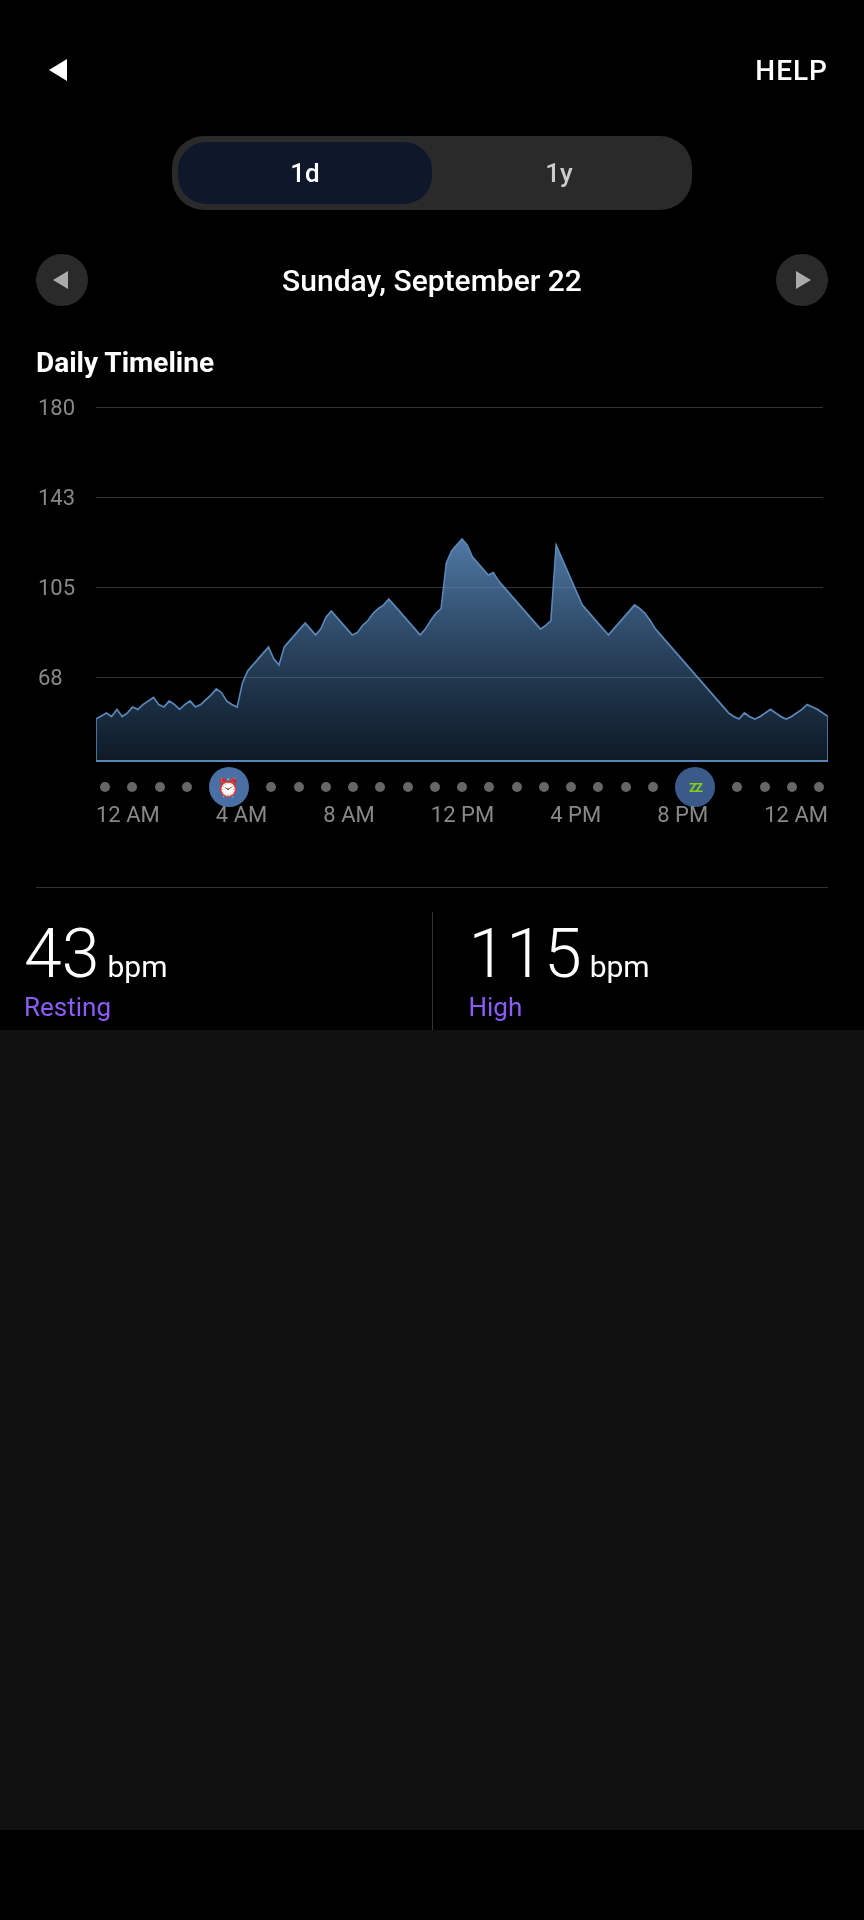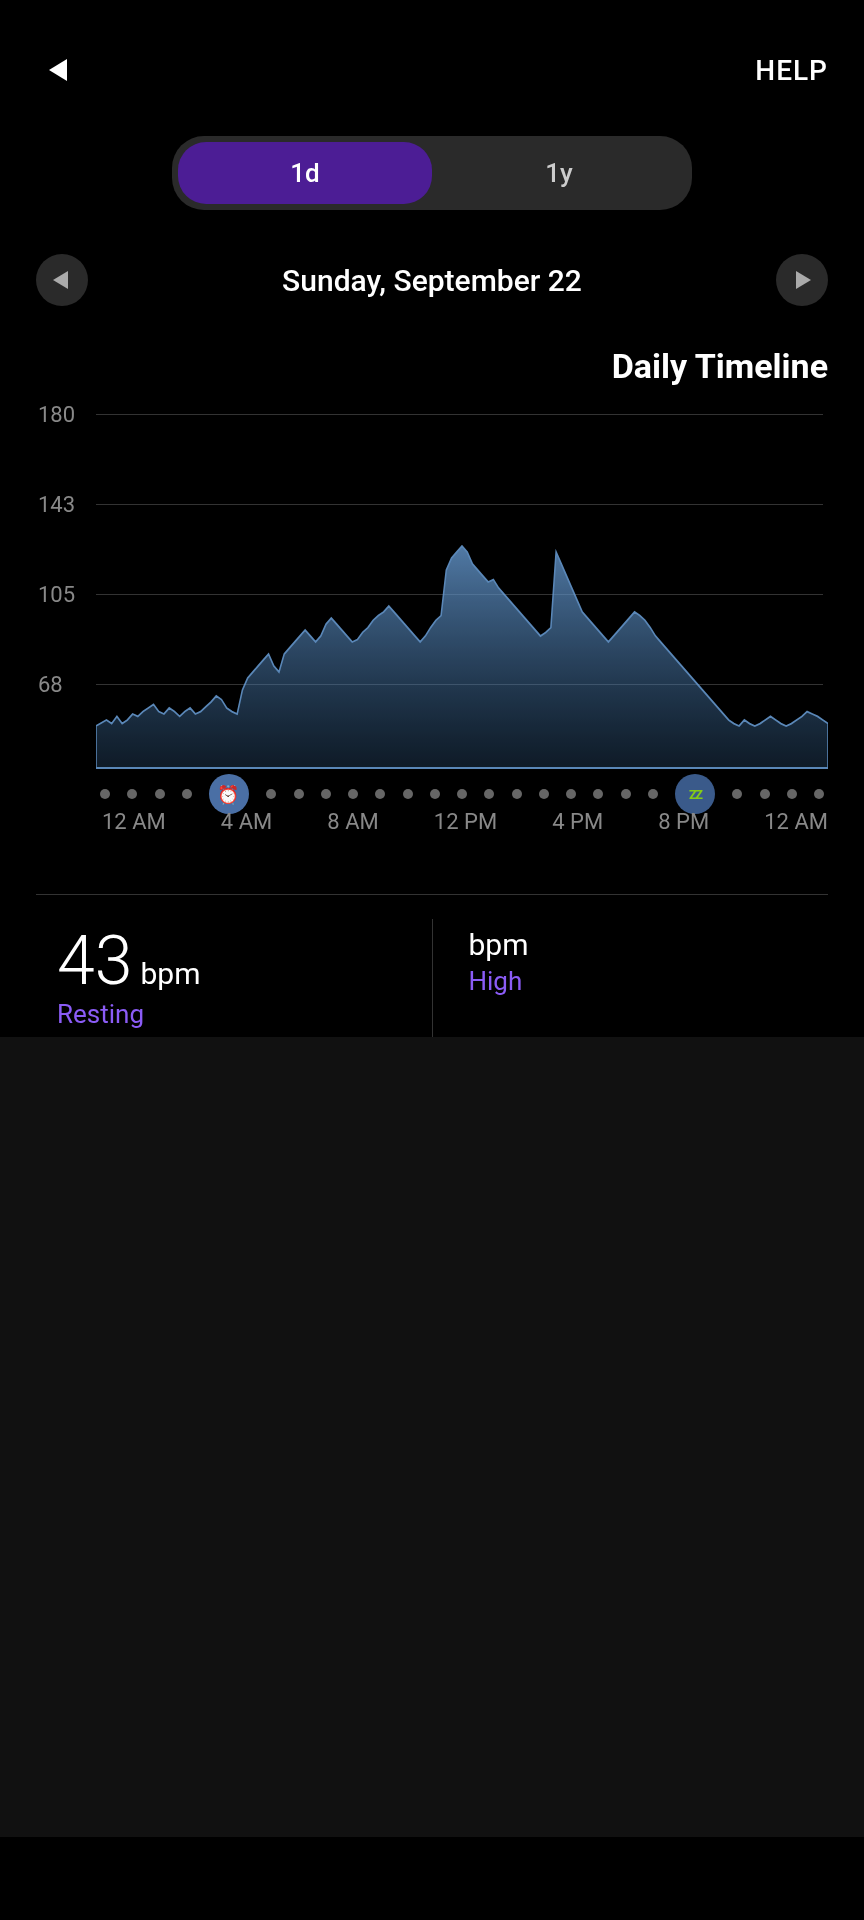--- a/index.html
+++ b/index.html
@@ -66,21 +66,21 @@
       flex: 1;
       text-align: center;
       padding: 16px 0;
       font-size: 26px;
       font-weight: 500;
       border-radius: 28px;
       cursor: pointer;
       color: #ccc;
     }
     .tab-item.active {
-      background: #4c1d95;
+      background: #0f172a;
       color: #fff;
     }
 
     
     .date-nav {
       display: flex;
       align-items: center;
       justify-content: space-between;
       padding: 24px 36px;
     }
@@ -107,25 +107,24 @@
       margin-left: 3px;
     }
     .date-label {
       font-size: 30px;
       font-weight: 500;
       color: #fff;
     }
 
     
     .section-title {
-      font-size: 34px;
+      font-size: 28px;
       font-weight: 700;
       padding: 16px 36px 8px 36px;
       color: #fff;
-      text-align: right;
     }
 
     
     .chart-container {
       position: relative;
       margin: 20px 36px 0 36px;
       height: 420px;
     }
     .chart-grid {
       position: absolute;
@@ -198,21 +197,21 @@
     
     .divider {
       height: 1px;
       background: #333;
       margin: 24px 36px;
     }
 
     
     .stats-row {
       display: flex;
-      padding: 0 57px;
+      padding: 0 24px;
     }
     .stat-item {
       flex: 1;
       padding: 8px 0;
     }
     .stat-item:first-child {
       border-right: 1px solid #333;
       padding-right: 36px;
     }
     .stat-item:last-child {
@@ -362,21 +361,21 @@
       <div class="time-dot"></div>
 
       <div class="time-dot-sleep" style="font-size:13px; font-weight:800; letter-spacing:-2px;">ZZ</div>
       <div class="time-dot"></div>
       <div class="time-dot"></div>
       <div class="time-dot"></div>
 
       <div class="time-dot"></div>
     </div>
 
-    <div style="position:absolute; bottom:0; left:6px; right:0; display:flex; justify-content:space-between; padding: 0 0;">
+    <div style="position:absolute; bottom:0; left:0; right:0; display:flex; justify-content:space-between; padding: 0 0;">
       <span class="time-label">12 AM</span>
       <span class="time-label">4 AM</span>
       <span class="time-label">8 AM</span>
       <span class="time-label">12 PM</span>
       <span class="time-label">4 PM</span>
       <span class="time-label">8 PM</span>
       <span class="time-label">12 AM</span>
     </div>
   </div>
 </div>
@@ -386,19 +385,20 @@
 <div class="stats-row">
   <div class="stat-item">
     <div class="stat-value">
       <span class="stat-number">43</span>
       <span class="stat-unit">bpm</span>
     </div>
     <div class="stat-label">Resting</div>
   </div>
   <div class="stat-item">
     <div class="stat-value">
+      <span class="stat-number">115</span>
       <span class="stat-unit">bpm</span>
     </div>
     <div class="stat-label">High</div>
   </div>
 </div>
 
 <div class="bottom-area"></div>
 
 </body></html>

